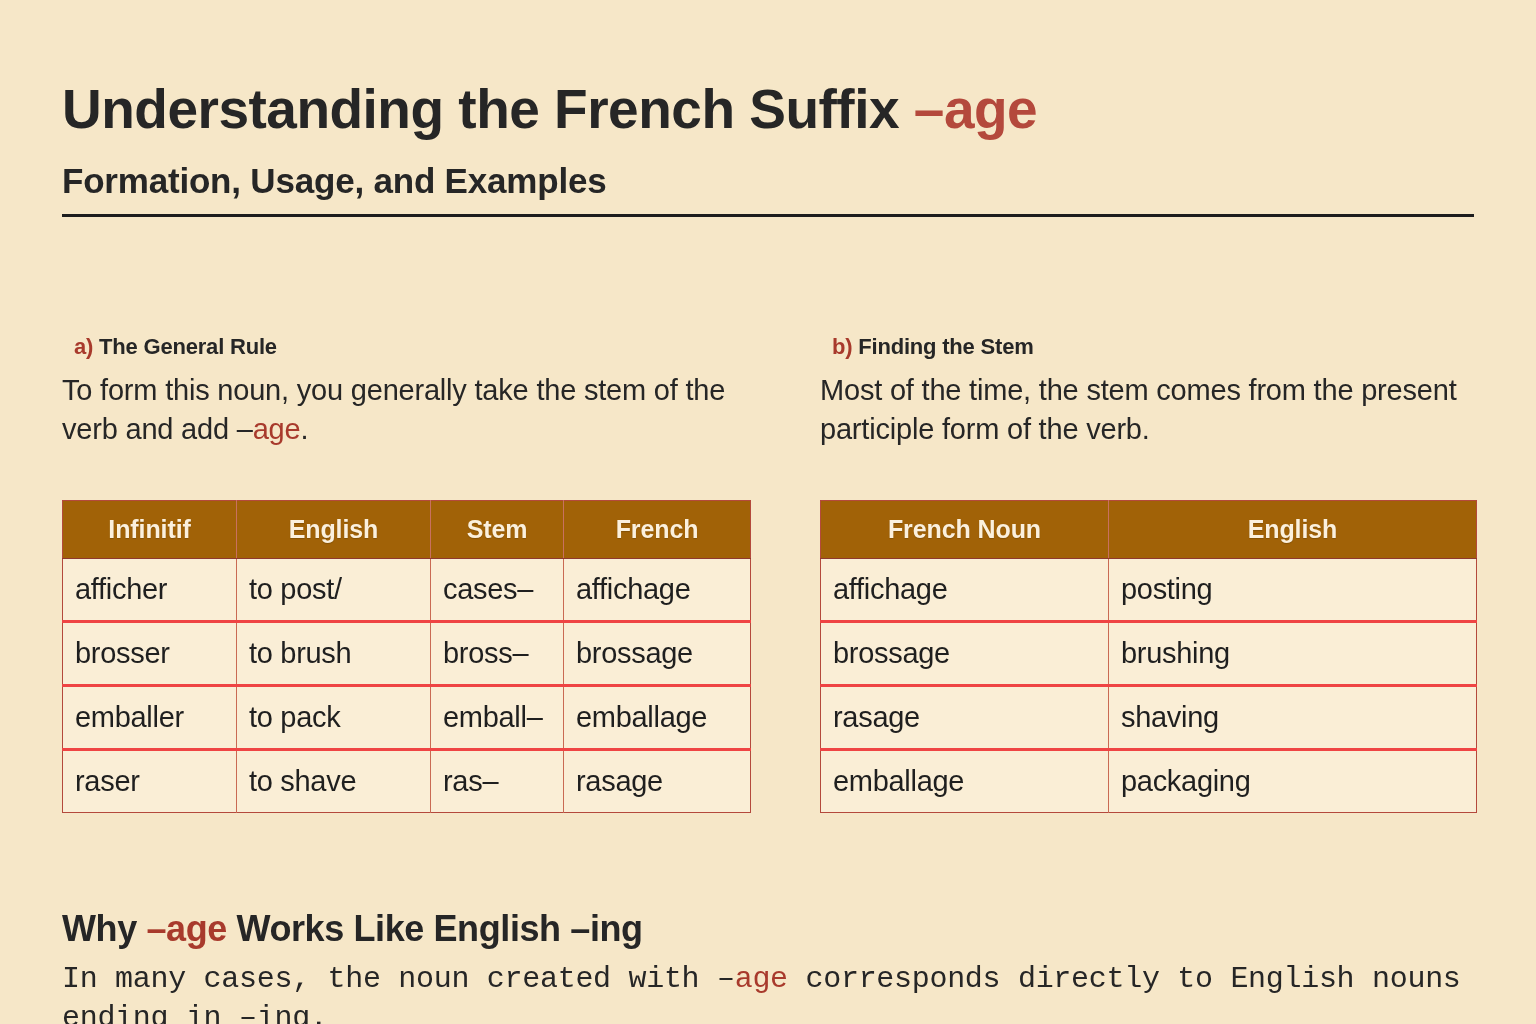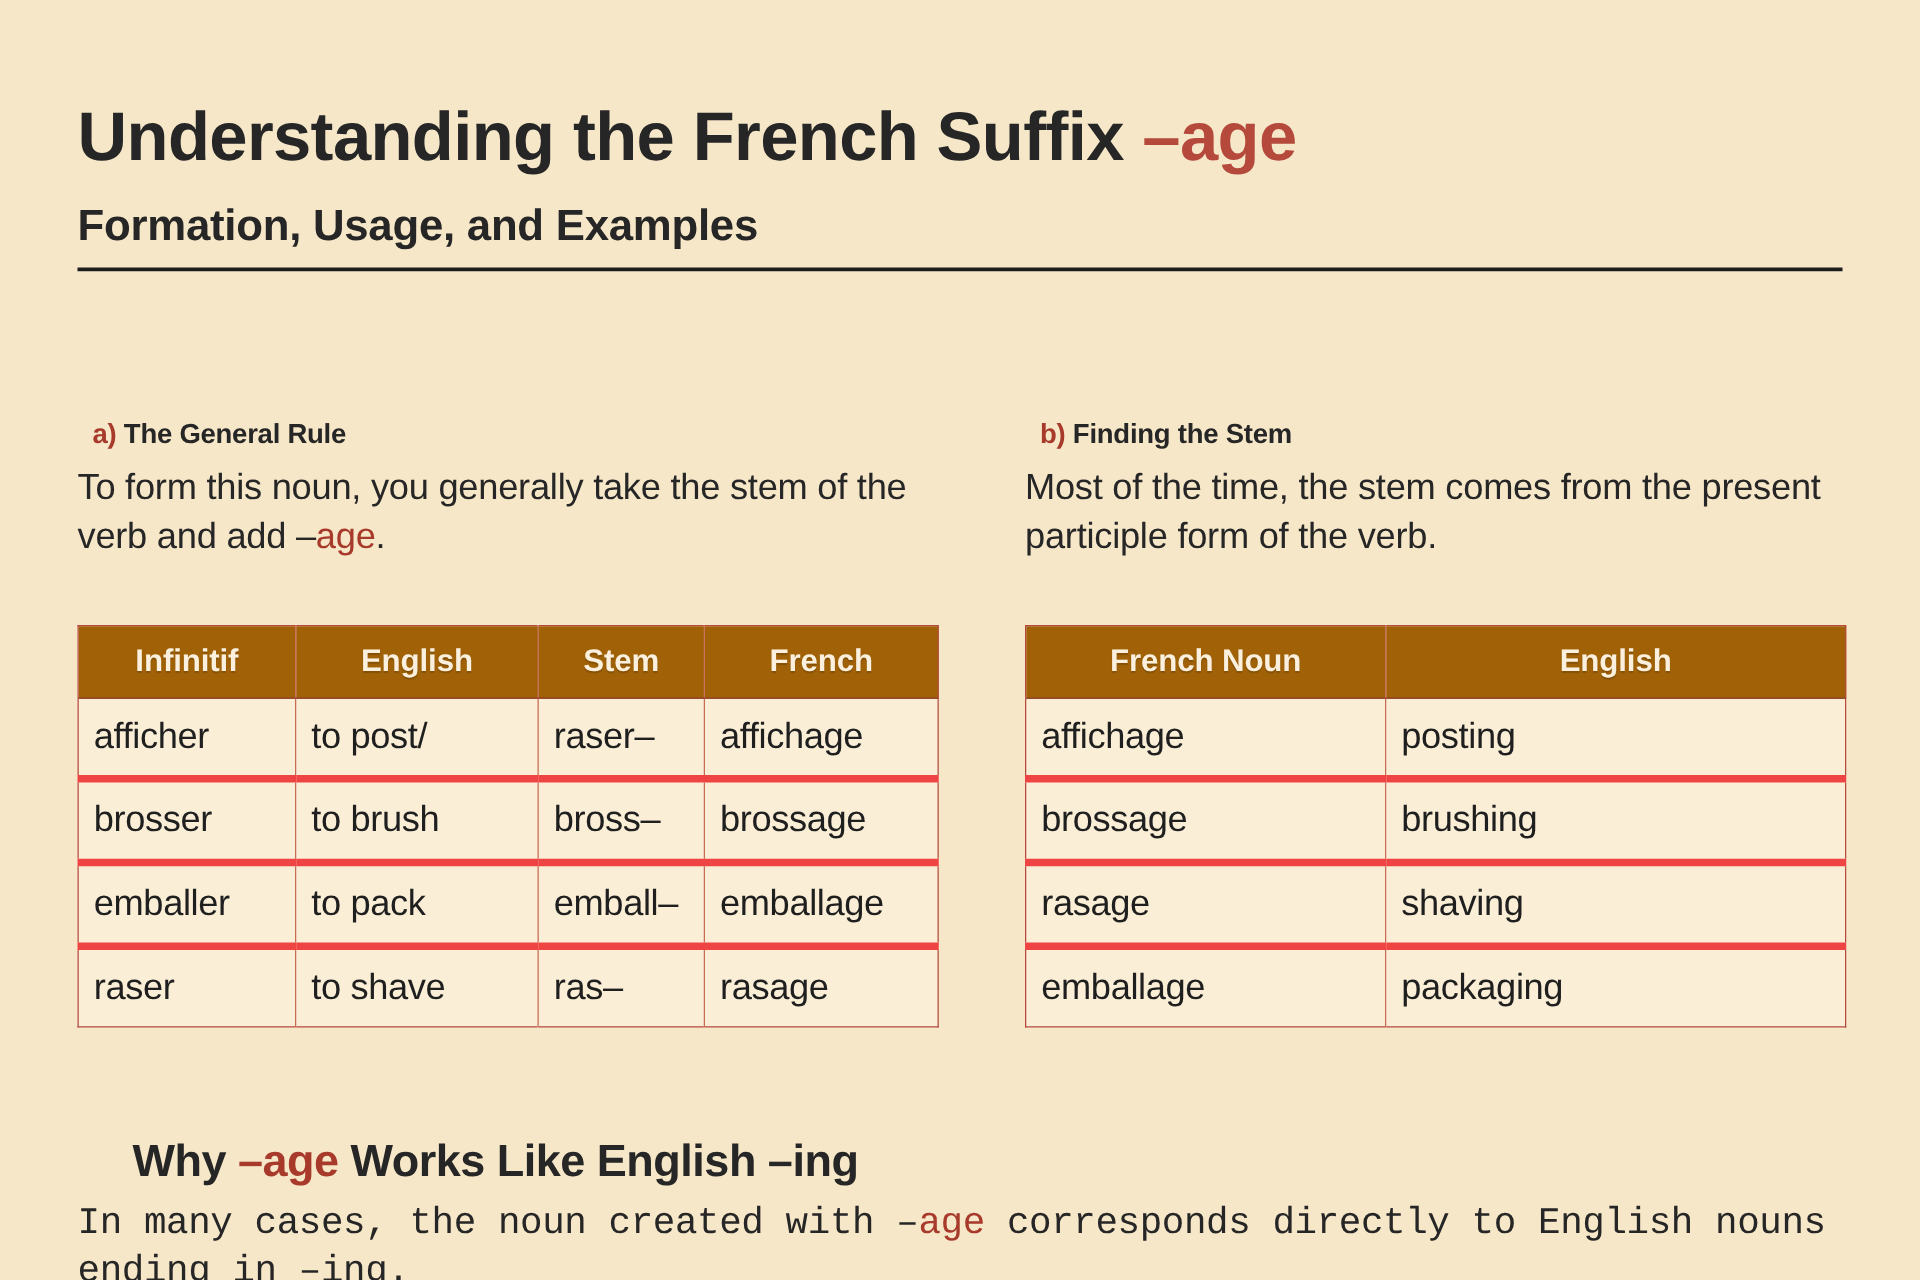--- a/index.html
+++ b/index.html
@@ -109,21 +109,21 @@
     border-right: 1px solid #c9705f;
     border-bottom: 1px solid #8f392e;
     text-shadow: 0 1px 1px rgba(0,0,0,0.18);
   }
   table.grid thead th:last-child { border-right: none; }
   table.grid tbody td {
     font-size: 29px;
     color: #1f1f1f;
     padding: 14px 12px;
     border-right: 1px solid #c96a53;
-    border-bottom: 6px solid #ef4444;
+    border-bottom: 3px solid #ef4444;
     letter-spacing: -0.3px;
     white-space: nowrap;
     overflow: hidden;
   }
   table.grid tbody td:last-child { border-right: none; }
   table.grid tbody tr:last-child td { border-bottom: none; }
 
   
   #table-verbs {
     position: absolute;
@@ -148,21 +148,20 @@
 
   
   .why-heading {
     position: absolute;
     left: 62px;
     top: 872px;
     font-size: 36px;
     font-weight: bold;
     letter-spacing: -0.4px;
     white-space: nowrap;
-    margin-left: 44px;
   }
   .why-para {
     position: absolute;
     left: 62px;
     top: 930px;
     width: 1420px;
     font-size: 30px;
     line-height: 1.3;
     letter-spacing: -0.3px;
     font-family: Liberation Mono, monospace;
@@ -202,21 +201,21 @@
         <th>Infinitif</th>
         <th>English</th>
         <th>Stem</th>
         <th>French</th>
       </tr>
     </thead>
     <tbody>
       <tr>
         <td>afficher</td>
         <td>to post/</td>
-        <td>raser–</td>
+        <td>cases–</td>
         <td>affichage</td>
       </tr>
       <tr>
         <td>brosser</td>
         <td>to brush</td>
         <td>bross–</td>
         <td>brossage</td>
       </tr>
       <tr>
         <td>emballer</td>

